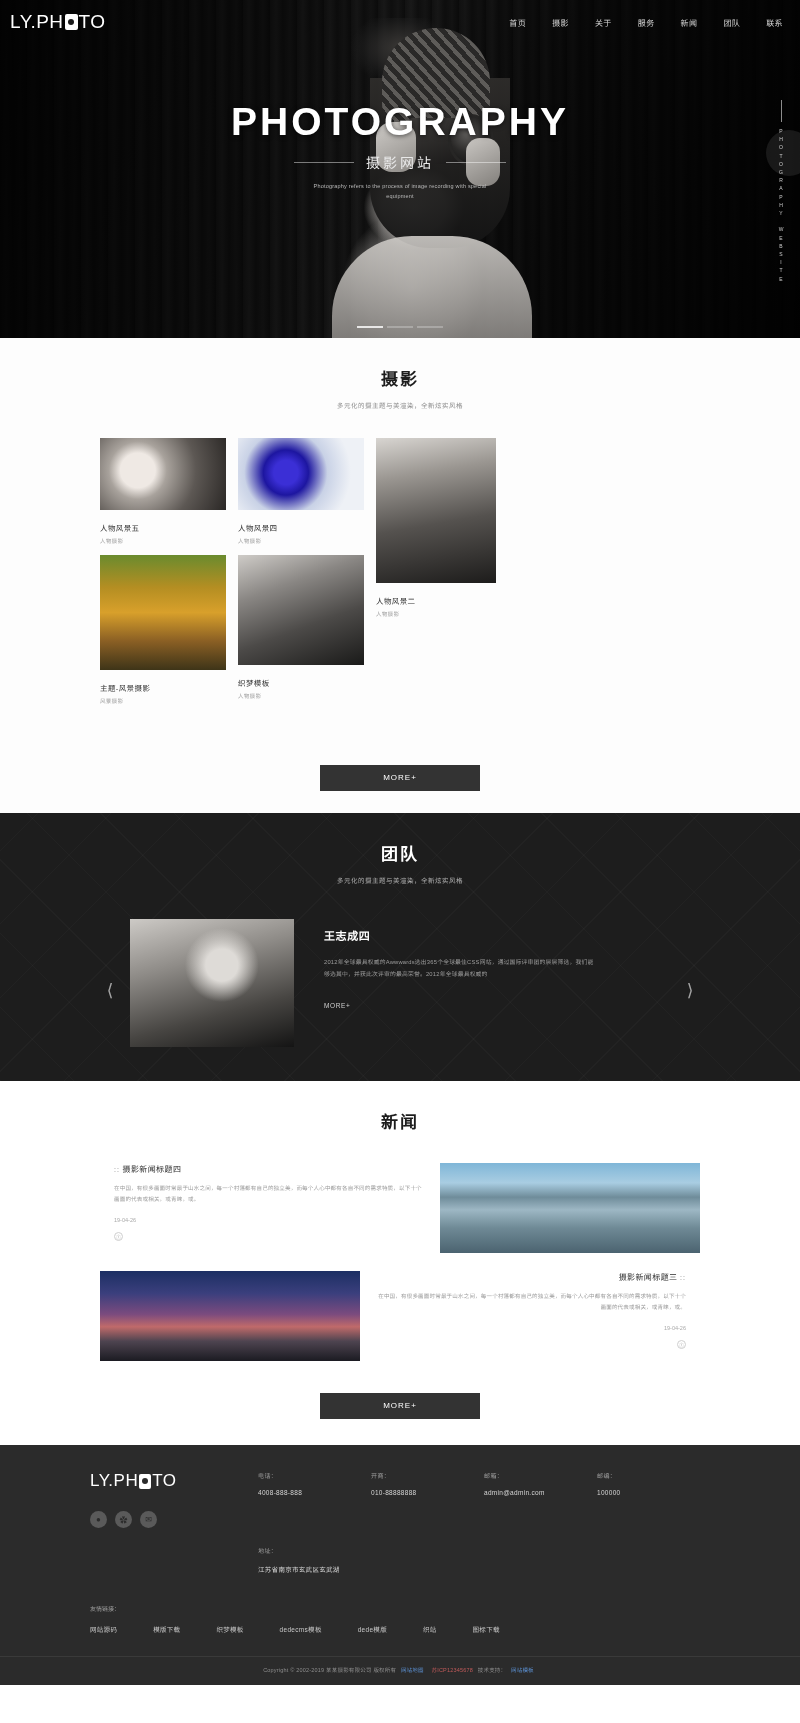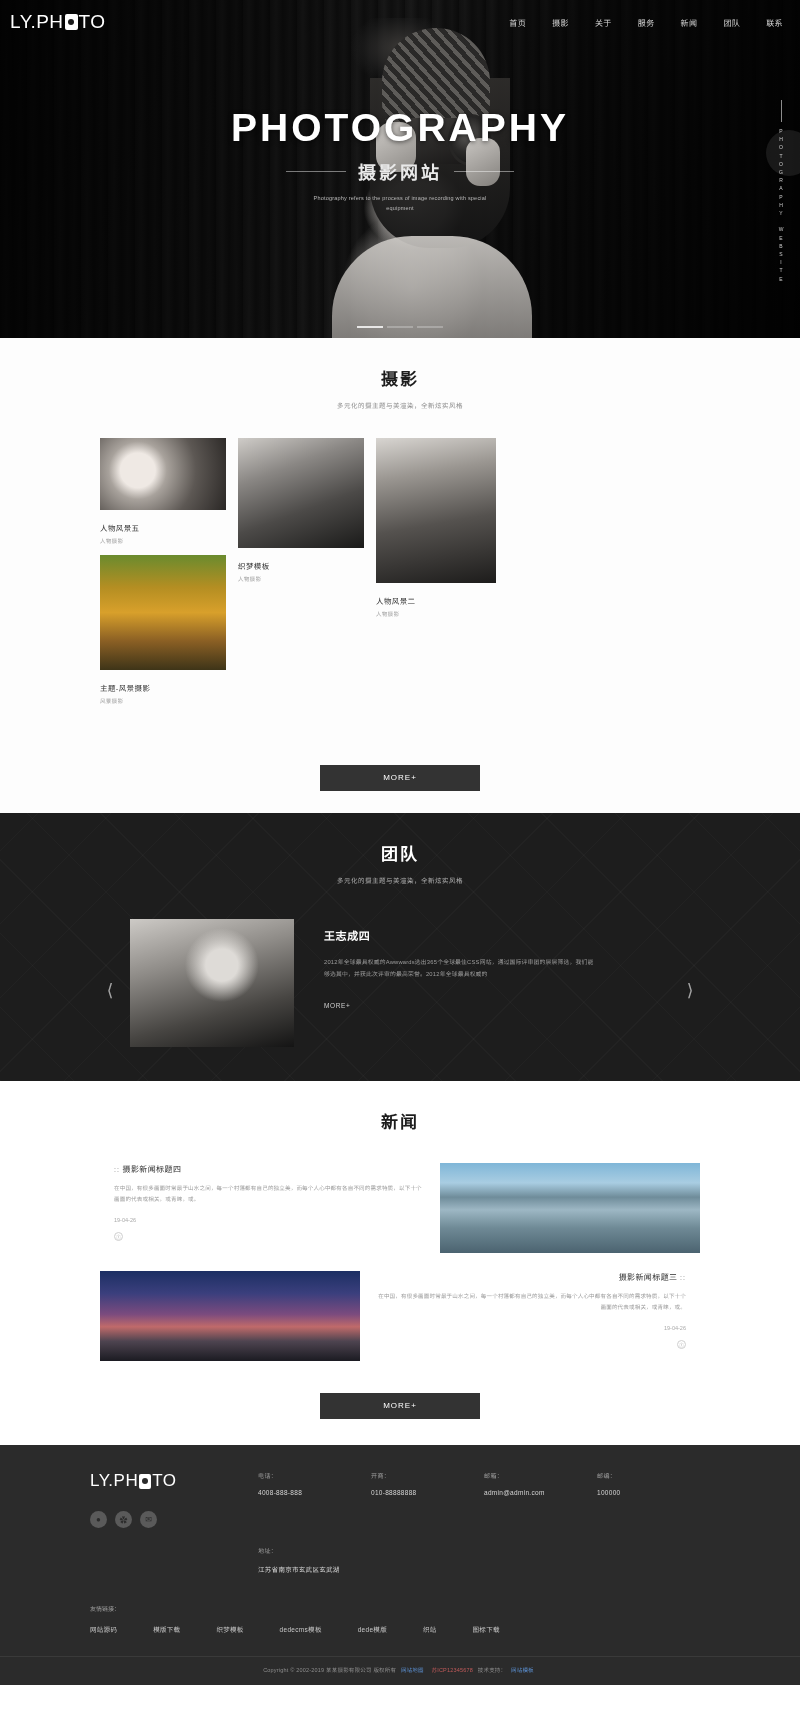--- a/index.html
+++ b/index.html
@@ -118,45 +118,44 @@
     color:#d8d8d8;
     font-size:8px;
     text-decoration:none;
     padding:4px 13px;
     letter-spacing:.4px;
     white-space:nowrap;
   }
 
   .hero-center {
     position:absolute;
-    left:0; right:0; top:108px;
+    left:0; right:0; top:102px;
     text-align:center;
     z-index:8;
     pointer-events:none;
   }
   .hero-title {
     color:#fff;
     font-size:39px;
     font-weight:bold;
     letter-spacing:3px;
     line-height:1;
     font-family:"Liberation Sans", sans-serif;
     text-shadow:0 1px 5px rgba(0,0,0,.6);
   }
   .hero-sub-wrap {
     margin-top:11px;
     display:flex; align-items:center; justify-content:center;
   }
   .hero-sub-line { width:60px; height:1px; background:rgba(255,255,255,.45); }
   .hero-sub {
     color:#e9e9e9;
-    font-size:18px;
+    font-size:14px;
     letter-spacing:3px;
     padding:0 12px;
-    font-weight:bold;
   }
   .hero-desc {
     margin:10px auto 0;
     width:200px;
     color:#b9b9b9;
     font-size:5.5px;
     line-height:1.75;
     letter-spacing:.2px;
   }
 
@@ -488,20 +487,27 @@
         <div class="gal-thumb t5"></div>
         <div class="gal-cap">
           <div class="gal-name">主题-风景摄影</div>
           <div class="gal-cat">风景摄影</div>
         </div>
       </div>
     </div>
 
     <div class="gal-col">
       <div class="gal-item">
+        <div class="gal-thumb t2"></div>
+        <div class="gal-cap">
+          <div class="gal-name">人物风景四</div>
+          <div class="gal-cat">人物摄影</div>
+        </div>
+      </div>
+      <div class="gal-item">
         <div class="gal-thumb t6"></div>
         <div class="gal-cap">
           <div class="gal-name">织梦模板</div>
           <div class="gal-cat">人物摄影</div>
         </div>
       </div>
     </div>
 
 
     <div class="gal-col c4">

